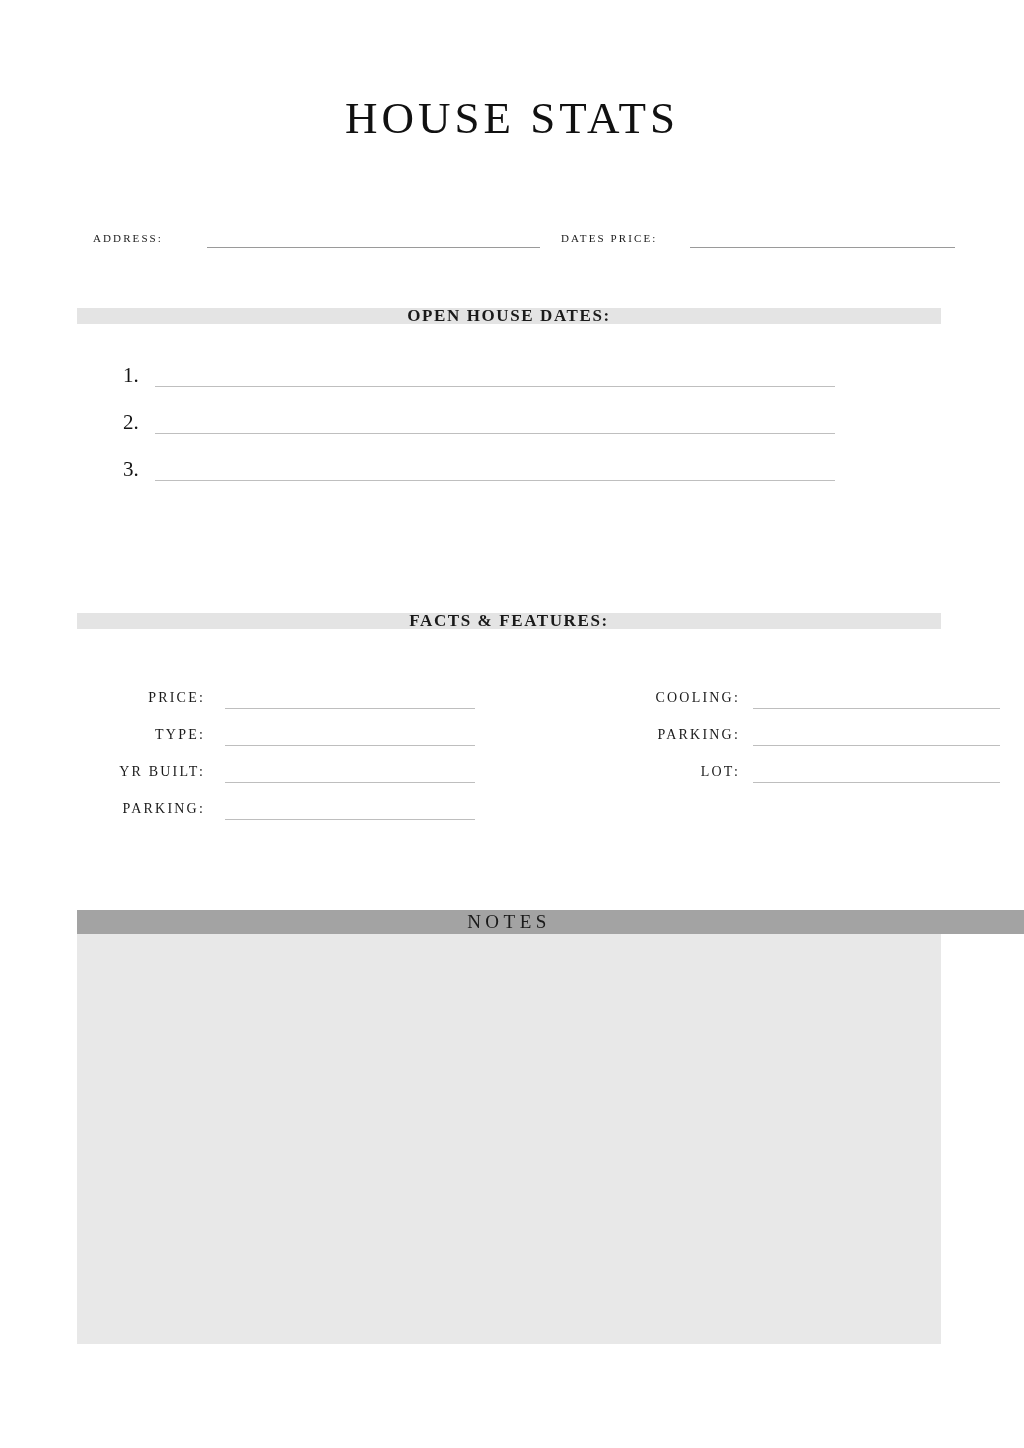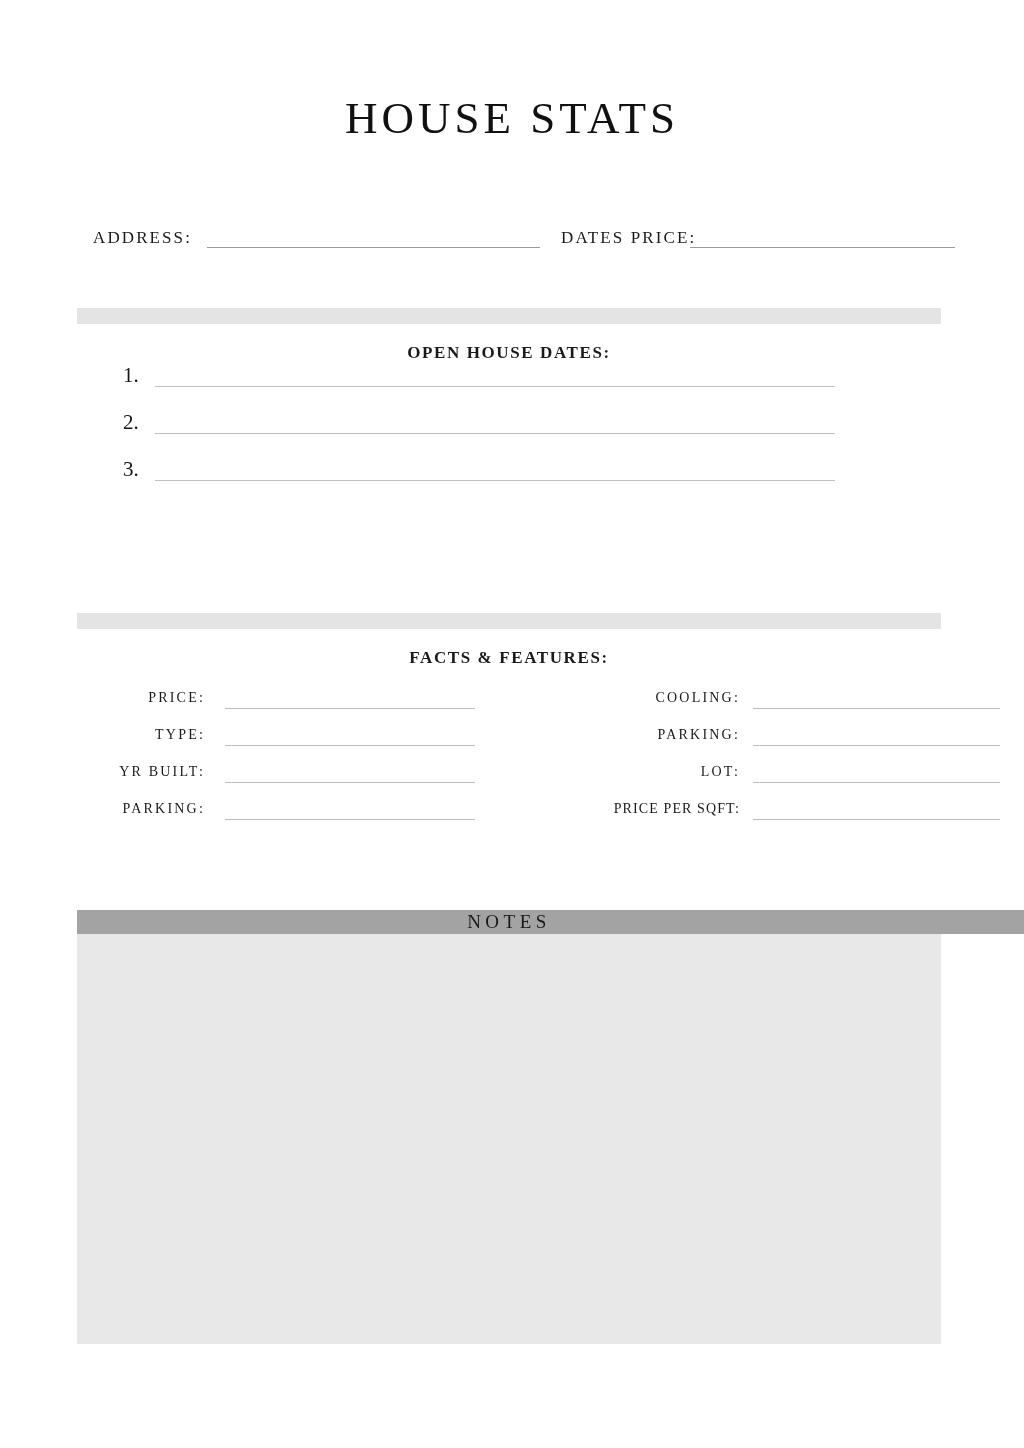--- a/index.html
+++ b/index.html
@@ -39,21 +39,21 @@
   .topfields {
     position: absolute;
     top: 227px;
     left: 77px;
     width: 878px;
     height: 26px;
   }
   .tf-label {
     position: absolute;
     top: 0;
-    font-size: 17px;
+    font-size: 11px;
     line-height: 22px;
     letter-spacing: 2.1px;
     font-weight: 400;
     color: #1a1a1a;
     white-space: nowrap;
   }
   .tf-label.addr { left: 16px; }
   .tf-label.price { left: 484px; }
   .tf-rule {
     position: absolute;
@@ -77,21 +77,20 @@
     left: 0;
     top: -7px;
     width: 864px;
     text-align: center;
     font-size: 17px;
     line-height: 30px;
     letter-spacing: 1.6px;
     font-weight: 700;
     color: #1a1a1a;
     white-space: nowrap;
-    margin-top: 37px;
   }
   .bar-openhouse { top: 308px; }
   .bar-facts     { top: 613px; }
 
   
   .datelist {
     position: absolute;
     top: 362px;
     left: 77px;
     width: 864px;
@@ -252,24 +251,20 @@
         <span class="fact-rule"></span>
       </div>
       <div class="fact-row">
         <span class="fact-label">PARKING:</span>
         <span class="fact-rule"></span>
       </div>
       <div class="fact-row">
         <span class="fact-label">LOT:</span>
         <span class="fact-rule"></span>
       </div>
-      <div class="fact-row">
-        <span class="fact-label tight">PRICE PER SQFT:</span>
-        <span class="fact-rule"></span>
-      </div>
     </div>
 
   </div>
 
   <div class="notes-box">
     <div class="notes-header">
       <span class="notes-title">NOTES</span>
     </div>
   </div>
 

